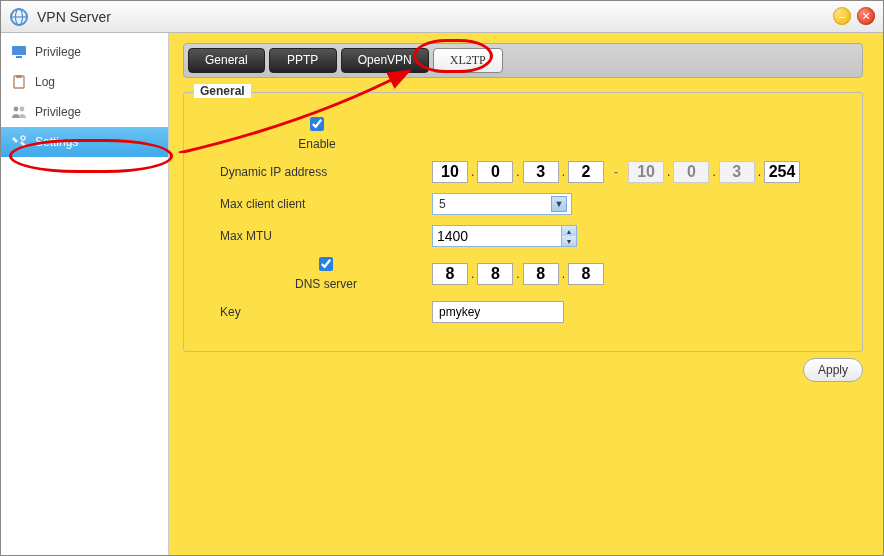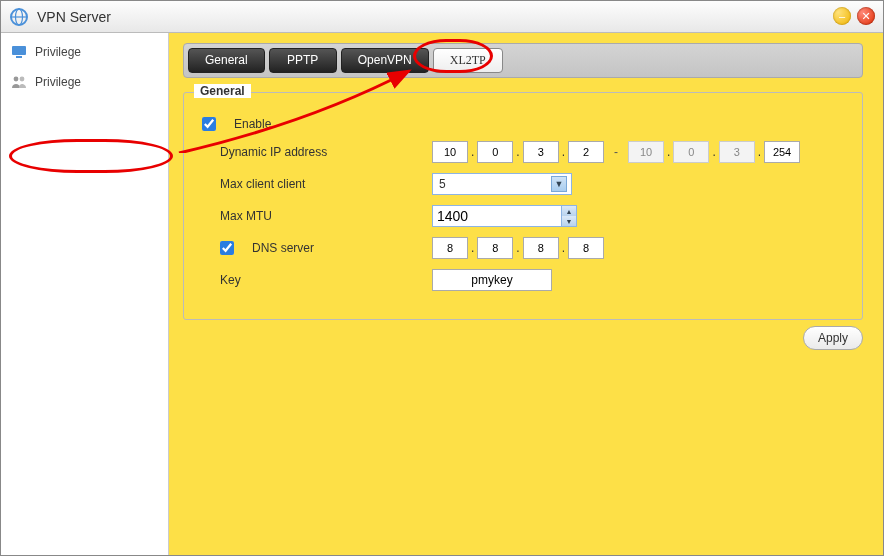--- a/index.html
+++ b/index.html
@@ -119,30 +119,31 @@
   display: flex;
   align-items: center;
   margin: 10px 0;
 }
 .row .lbl {
   width: 230px;
   padding-left: 18px;
 }
 .row .lbl.no-indent { padding-left: 0; }
 .check {
-  display: flex; align-items: center; gap: 18px;
+  display: flex; align-items: center; gap: 6px; flex-direction: column;
 }
 .check input { width: 14px; height: 14px; accent-color:#2a7de1; }
 .ip-group { display:flex; align-items:center; gap:1px; }
 .ip-box {
   width: 36px; height: 22px;
   border: 1px solid #aaa;
   text-align: center;
-  font-size: 11px;
+  font-size: 16px;
   padding: 2px 0;
+  font-weight: bold;
 }
 .ip-box.ro { background: #f3f3f3; color: #888; border-color:#ccc; }
 .dot { padding: 0 2px; color:#333; }
 .dash { padding: 0 10px; color:#555; }
 .sel {
   width: 140px; height: 22px;
   border: 1px solid #8db4e3;
   display:flex; align-items:center; justify-content:space-between;
   padding: 0 4px 0 6px;
   background: #fff;
@@ -163,21 +164,21 @@
 .spin {
   display:flex; flex-direction:column; margin-left:-1px;
   border:1px solid #8db4e3;
 }
 .spin div{
   width:14px;height:10px;background:linear-gradient(#dbe9f8,#b8d3ee);
   font-size:7px;display:flex;align-items:center;justify-content:center;
   color:#345;cursor:pointer;
 }
 .text-in {
-  width: 120px; height:22px; border:1px solid #aaa; padding:0 6px; font-size:12px;text-align:center;
+  width: 132px; height:22px; border:1px solid #aaa; padding:0 6px; font-size:12px;
 }
 .apply {
   display:inline-block;
   padding: 4px 14px;
   border:1px solid #aaa;
   border-radius:12px;
   background: linear-gradient(#fff,#eaeaea);
   cursor:pointer;
   font-size:12px;
 }
@@ -221,27 +222,46 @@
         <svg width="16" height="16" viewBox="0 0 16 16">
             <rect x="1" y="2" width="14" height="9" rx="1" fill="#4a90d9"></rect>
             <rect x="5" y="12" width="6" height="2" fill="#4a90d9"></rect>
           </svg>
       </span>
       <span>Privilege</span>
     </div>
     <div class="side-item">
       <span class="side-icon">
         <svg width="16" height="16" viewBox="0 0 16 16">
+            <rect x="3" y="2" width="10" height="12" rx="1" fill="none" stroke="#b86" stroke-width="1.4"></rect>
+            <rect x="5" y="1" width="6" height="3" rx="1" fill="#b86"></rect>
+          </svg>
+      </span>
+      <span>Log</span>
+    </div>
+    <div class="side-item">
+      <span class="side-icon">
+        <svg width="16" height="16" viewBox="0 0 16 16">
             <circle cx="5" cy="5" r="2.4" fill="#999"></circle>
             <circle cx="11" cy="5" r="2.4" fill="#bbb"></circle>
             <path d="M1 14c0-3 2-4 4-4s4 1 4 4" fill="#999"></path>
             <path d="M8 14c0-3 1.5-4 3-4s4 1 4 4" fill="#bbb"></path>
           </svg>
       </span>
       <span>Privilege</span>
+    </div>
+    <div class="side-item active">
+      <span class="side-icon">
+        <svg width="16" height="16" viewBox="0 0 16 16">
+            <path d="M3 3l4 4-2 2-4-4z" fill="#eee"></path>
+            <path d="M13 13l-4-4 2-2 4 4z" fill="#eee"></path>
+            <circle cx="12" cy="4" r="2" fill="none" stroke="#eee" stroke-width="1.5"></circle>
+          </svg>
+      </span>
+      <span>Settings</span>
     </div>
   </div>
 
   <div class="main">
     <div class="tabbar">
       <div class="tab">General</div>
       <div class="tab">PPTP</div>
       <div class="tab">OpenVPN</div>
       <div class="tab selected">XL2TP</div>
     </div>

